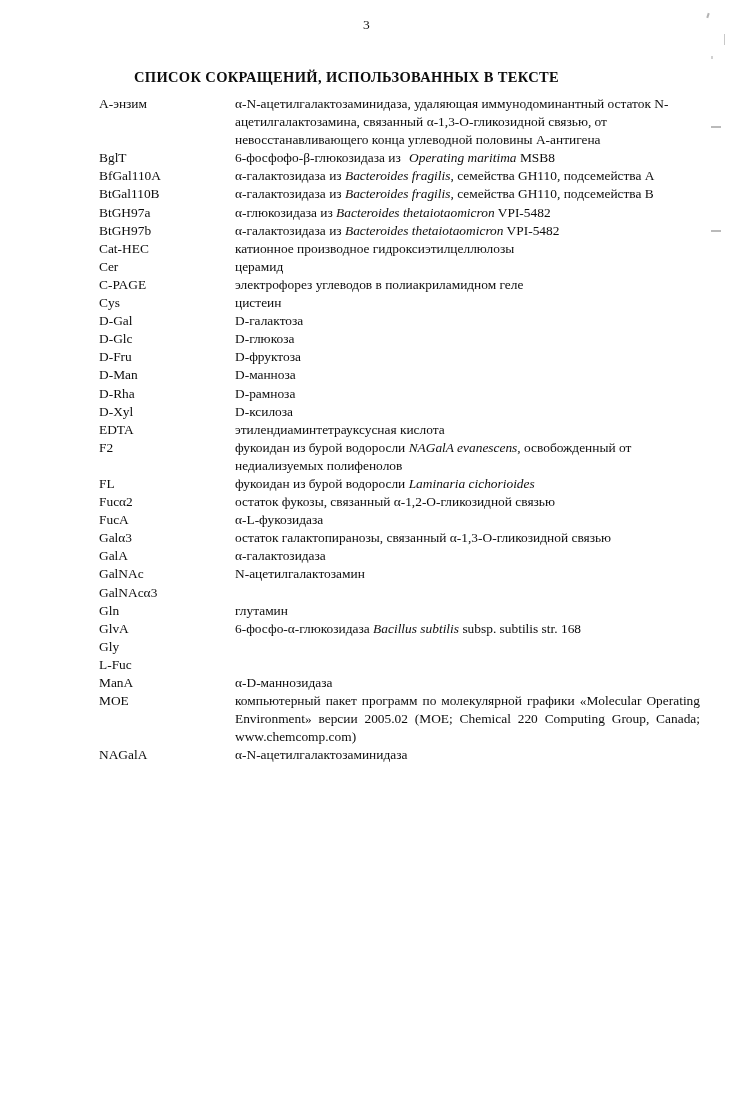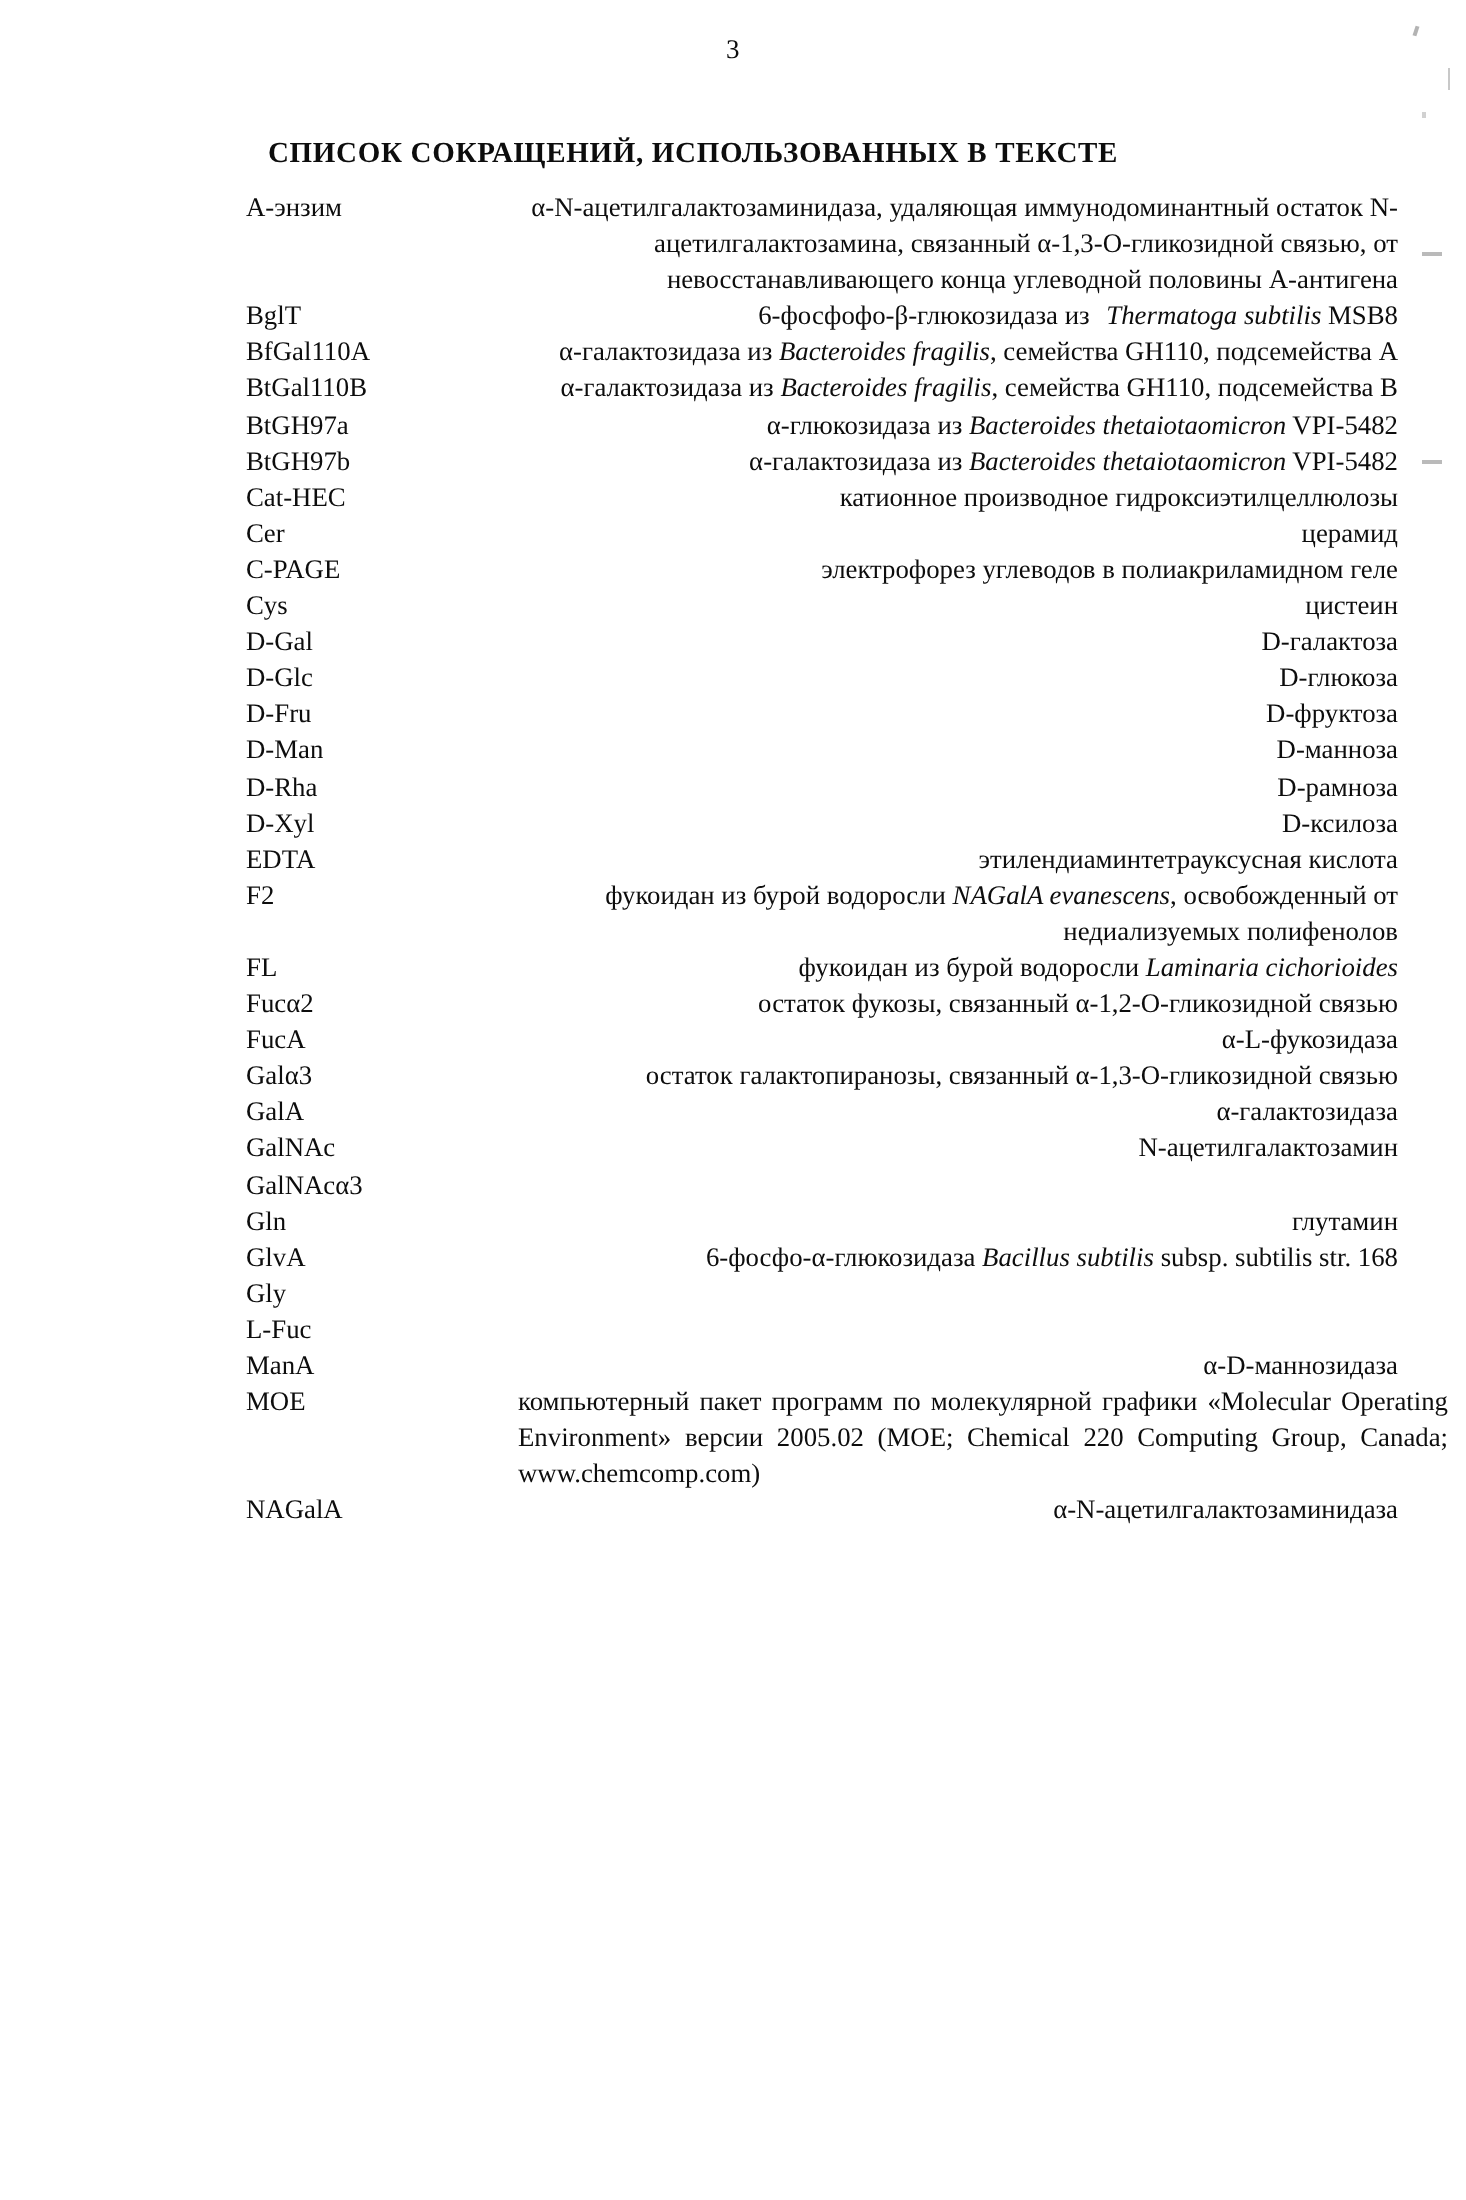--- a/index.html
+++ b/index.html
@@ -89,27 +89,25 @@
     font-size: 13.4px;
     line-height: 18.1px;
   }
 
   .abbr-term {
     flex: 0 0 136px;
     width: 136px;
     padding-right: 4px;
     box-sizing: border-box;
     white-space: nowrap;
-    margin-left: 24px;
   }
 
   .abbr-def {
     flex: 1 1 auto;
     min-width: 0;
-    text-align: right;
   }
 
   
   .abbr-def.justify {
     text-align: justify;
     text-align-last: left;
     width: 465px;
     flex: 0 0 465px;
   }
 
@@ -134,21 +132,21 @@
 
   <h1 class="doc-title">СПИСОК СОКРАЩЕНИЙ, ИСПОЛЬЗОВАННЫХ В ТЕКСТЕ</h1>
 
   <div class="abbr-list" id="abbr-list">
       <div class="abbr-row">
         <div class="abbr-term">А-энзим</div>
         <div class="abbr-def">α-N-ацетилгалактозаминидаза, удаляющая иммунодоминантный остаток N-ацетилгалактозамина, связанный α-1,3-О-гликозидной связью, от невосстанавливающего конца углеводной половины А-антигена</div>
       </div>
       <div class="abbr-row">
         <div class="abbr-term">BglT</div>
-        <div class="abbr-def"><span>6-фосфофо-β-глюкозидаза из </span><span class="wide-gap"></span><span class="sp">Thermatoga subtilis</span><span> MSB8</span></div>
+        <div class="abbr-def"><span>6-фосфофо-β-глюкозидаза из </span><span class="wide-gap"></span><span class="sp">Operating maritima</span><span> MSB8</span></div>
       </div>
       <div class="abbr-row">
         <div class="abbr-term">BfGal110A</div>
         <div class="abbr-def"><span>α-галактозидаза из </span><span class="sp">Bacteroides fragilis</span><span>, семейства GH110, подсемейства А</span></div>
       </div>
       <div class="abbr-row">
         <div class="abbr-term">BtGal110B</div>
         <div class="abbr-def"><span>α-галактозидаза из </span><span class="sp">Bacteroides fragilis</span><span>, семейства GH110, подсемейства В</span></div>
       </div>
       <div class="abbr-row">

